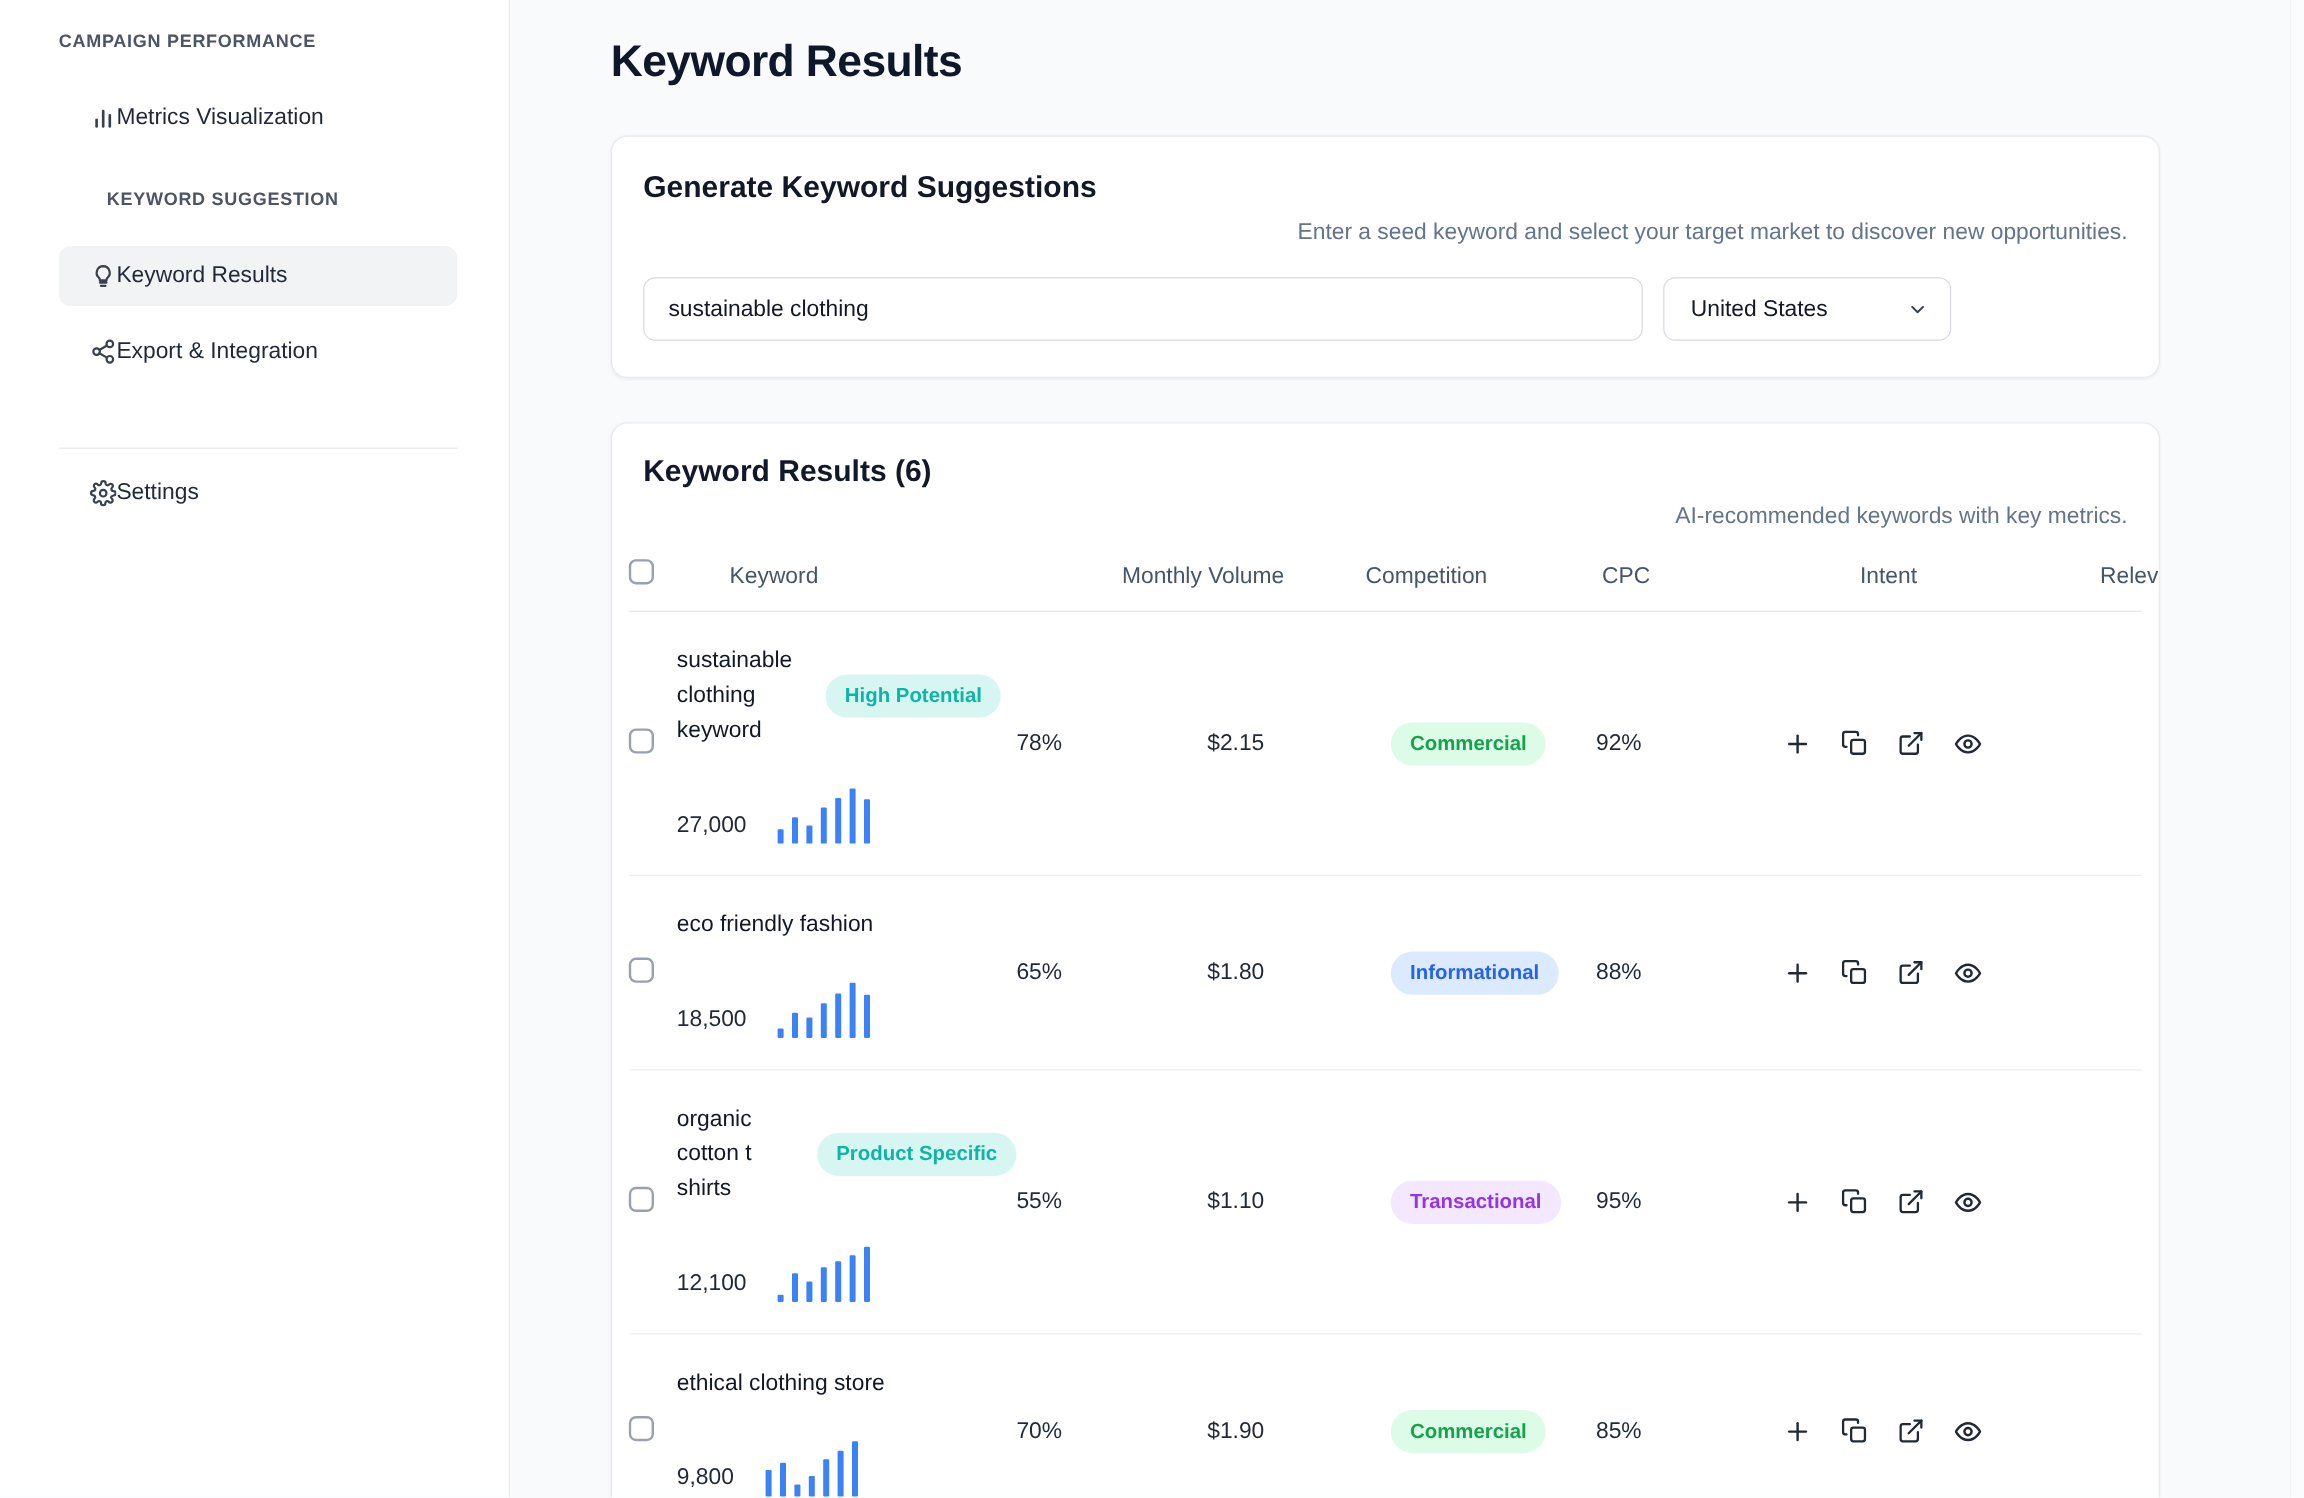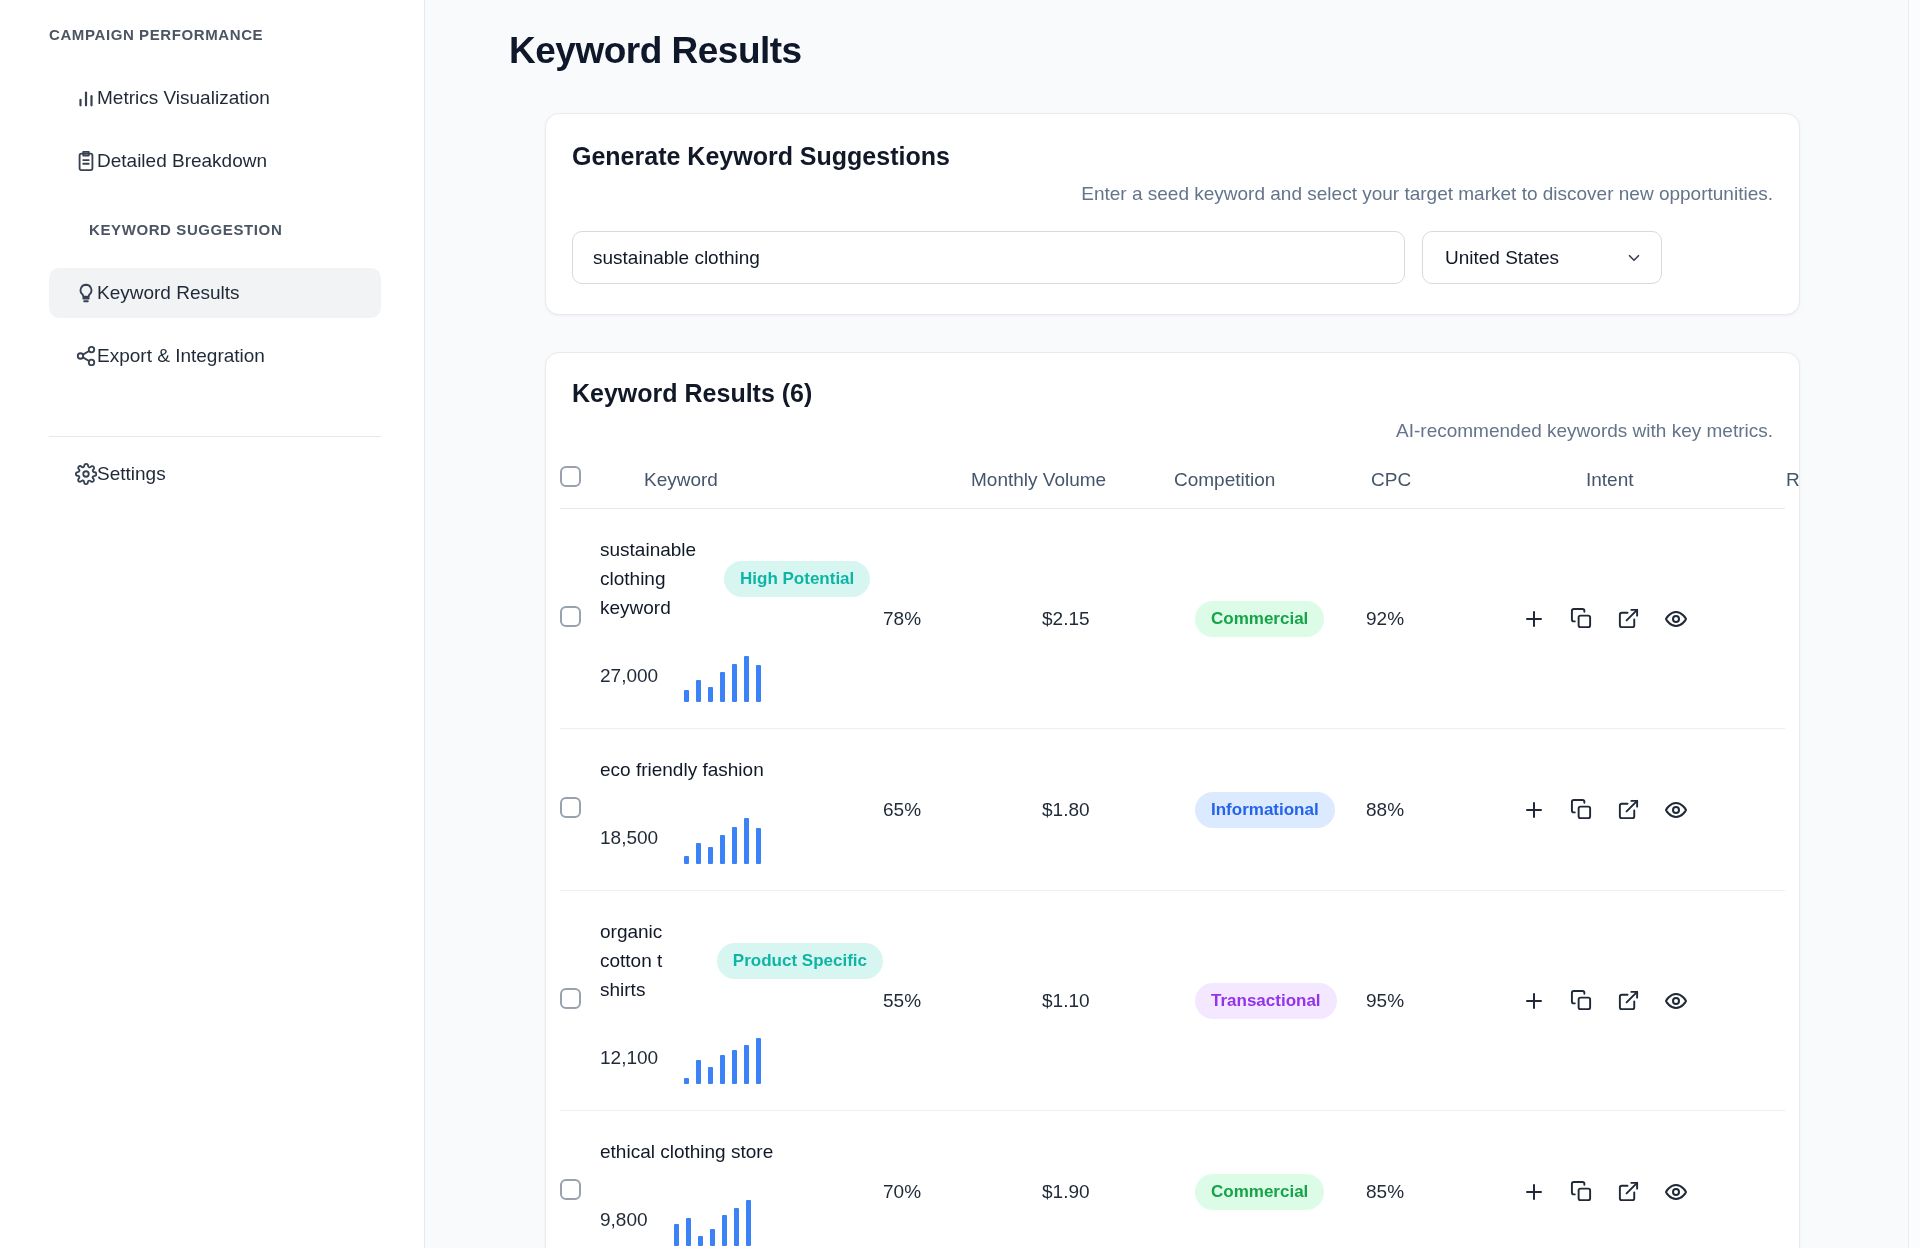--- a/index.html
+++ b/index.html
@@ -34,21 +34,20 @@
   .side-divider { border:none; border-top:1px solid #e5e7eb; margin:55px 0 12px 0; }
 
   
   .main { flex:1; height:100%; padding:30px 0 0 84px; position:relative; }
   .content { width:1291px; }
   .page-title { font-size:37px; font-weight:800; color:#0f172a; letter-spacing:-0.5px; }
 
   .card {
     background:#fff; border:1px solid #e8eaee; border-radius:14px;
     box-shadow:0 1px 3px rgba(16,24,40,.05);
-    margin-left:36px;
   }
   .card-gen { margin-top:41px; padding:28px 26px 30px 26px; }
   .card-title { font-size:25px; font-weight:700; color:#111827; }
   .card-desc { font-size:19px; color:#64748b; margin-top:12px;text-align:right; }
 
   .gen-form { display:flex; align-items:center; margin-top:26px; gap:17px; }
   .seed-input {
     width:833px; height:53px; border:1px solid #d6dae0; border-radius:10px;
     padding:12px 20px; font-size:19px; color:#111827; outline:none;
     font-family:inherit; background:#fff;
@@ -90,21 +89,21 @@
   .kw-name.narrow { max-width:112px; }
   .badge {
     display:inline-block; padding:8px 16px; border-radius:999px;
     font-size:17px; font-weight:700; white-space:nowrap;
   }
   .tag-badge { background:var(--badge_teal_bg,#d8f6f1); color:var(--badge_teal_text,#0fb5a4); }
   .intent-green { background:var(--badge_green_bg,#dcfce7); color:var(--badge_green_text,#16a34a); }
   .intent-blue { background:var(--badge_blue_bg,#dbeafe); color:var(--badge_blue_text,#2563eb); }
   .intent-purple { background:var(--badge_purple_bg,#f3e8ff); color:var(--badge_purple_text,#9333ea); }
 
-  .kw-volume { display:flex; align-items:center; gap:26px; margin-top:32px; }
+  .kw-volume { display:flex; align-items:flex-end; gap:26px; margin-top:32px; }
   .vol-num { font-size:19px; color:#1f2937; padding-bottom:4px; }
   .spark { display:flex; align-items:flex-end; gap:7px; height:48px; }
   .spark i { width:5px; background:var(--accent_blue,#3b82f6); border-radius:1px; display:block; }
 
   .c-metric { font-size:19px; color:#1f2937; }
 
   .c-actions { display:flex; align-items:center; gap:24px; }
   .icon-btn {
     background:none; border:none; padding:0; cursor:pointer;
     display:flex; align-items:center; justify-content:center; color:#1f2937;
@@ -123,29 +122,20 @@
   <div class="section-label">CAMPAIGN PERFORMANCE</div>
 
   <div class="side-group-1">
     <div class="side-item">
       <svg width="22" height="22" viewBox="0 0 24 24" fill="none" stroke="#374151" stroke-width="2.4" stroke-linecap="round">
         <line x1="6" y1="20" x2="6" y2="14"></line>
           <line x1="12" y1="20" x2="12" y2="6"></line>
           <line x1="18" y1="20" x2="18" y2="10"></line>
       </svg>
       <span>Metrics Visualization</span>
-    </div>
-    <div class="side-item">
-      <svg width="22" height="22" viewBox="0 0 24 24" fill="none" stroke="#374151" stroke-width="2" stroke-linecap="round" stroke-linejoin="round">
-        <rect x="5" y="4" width="14" height="18" rx="2"></rect>
-          <path d="M9 2h6v4H9z"></path>
-          <line x1="9" y1="11" x2="15" y2="11"></line>
-          <line x1="9" y1="15" x2="15" y2="15"></line>
-      </svg>
-      <span>Detailed Breakdown</span>
     </div>
   </div>
 
   <div class="section-label side-label-2">KEYWORD SUGGESTION</div>
 
   <div class="side-group-2">
     <div class="side-item active">
       <svg width="22" height="22" viewBox="0 0 24 24" fill="none" stroke="#374151" stroke-width="2" stroke-linecap="round" stroke-linejoin="round">
         <path d="M9 18h6M10 21h4M12 3a6 6 0 0 0-4 10.4c.7.6 1 1.5 1 2.6h6c0-1.1.3-2 1-2.6A6 6 0 0 0 12 3z"></path>
       </svg>

